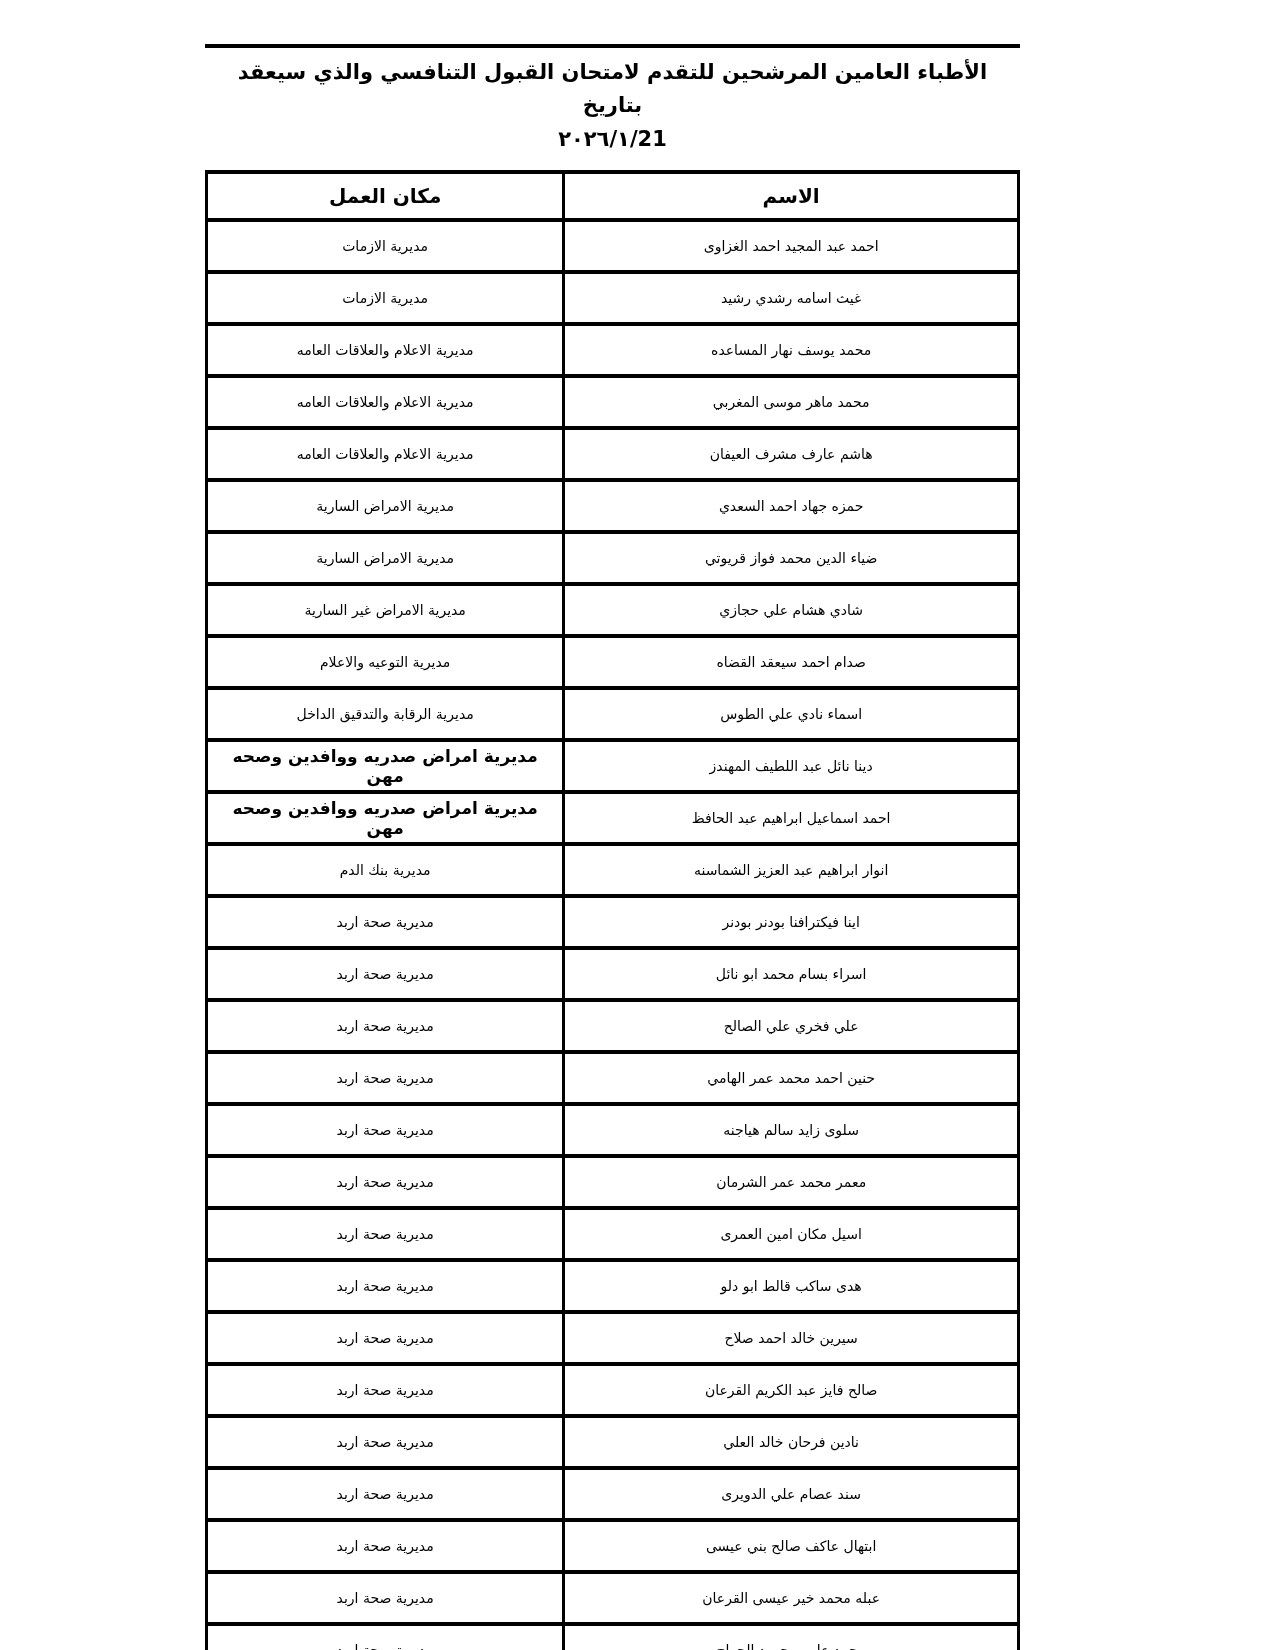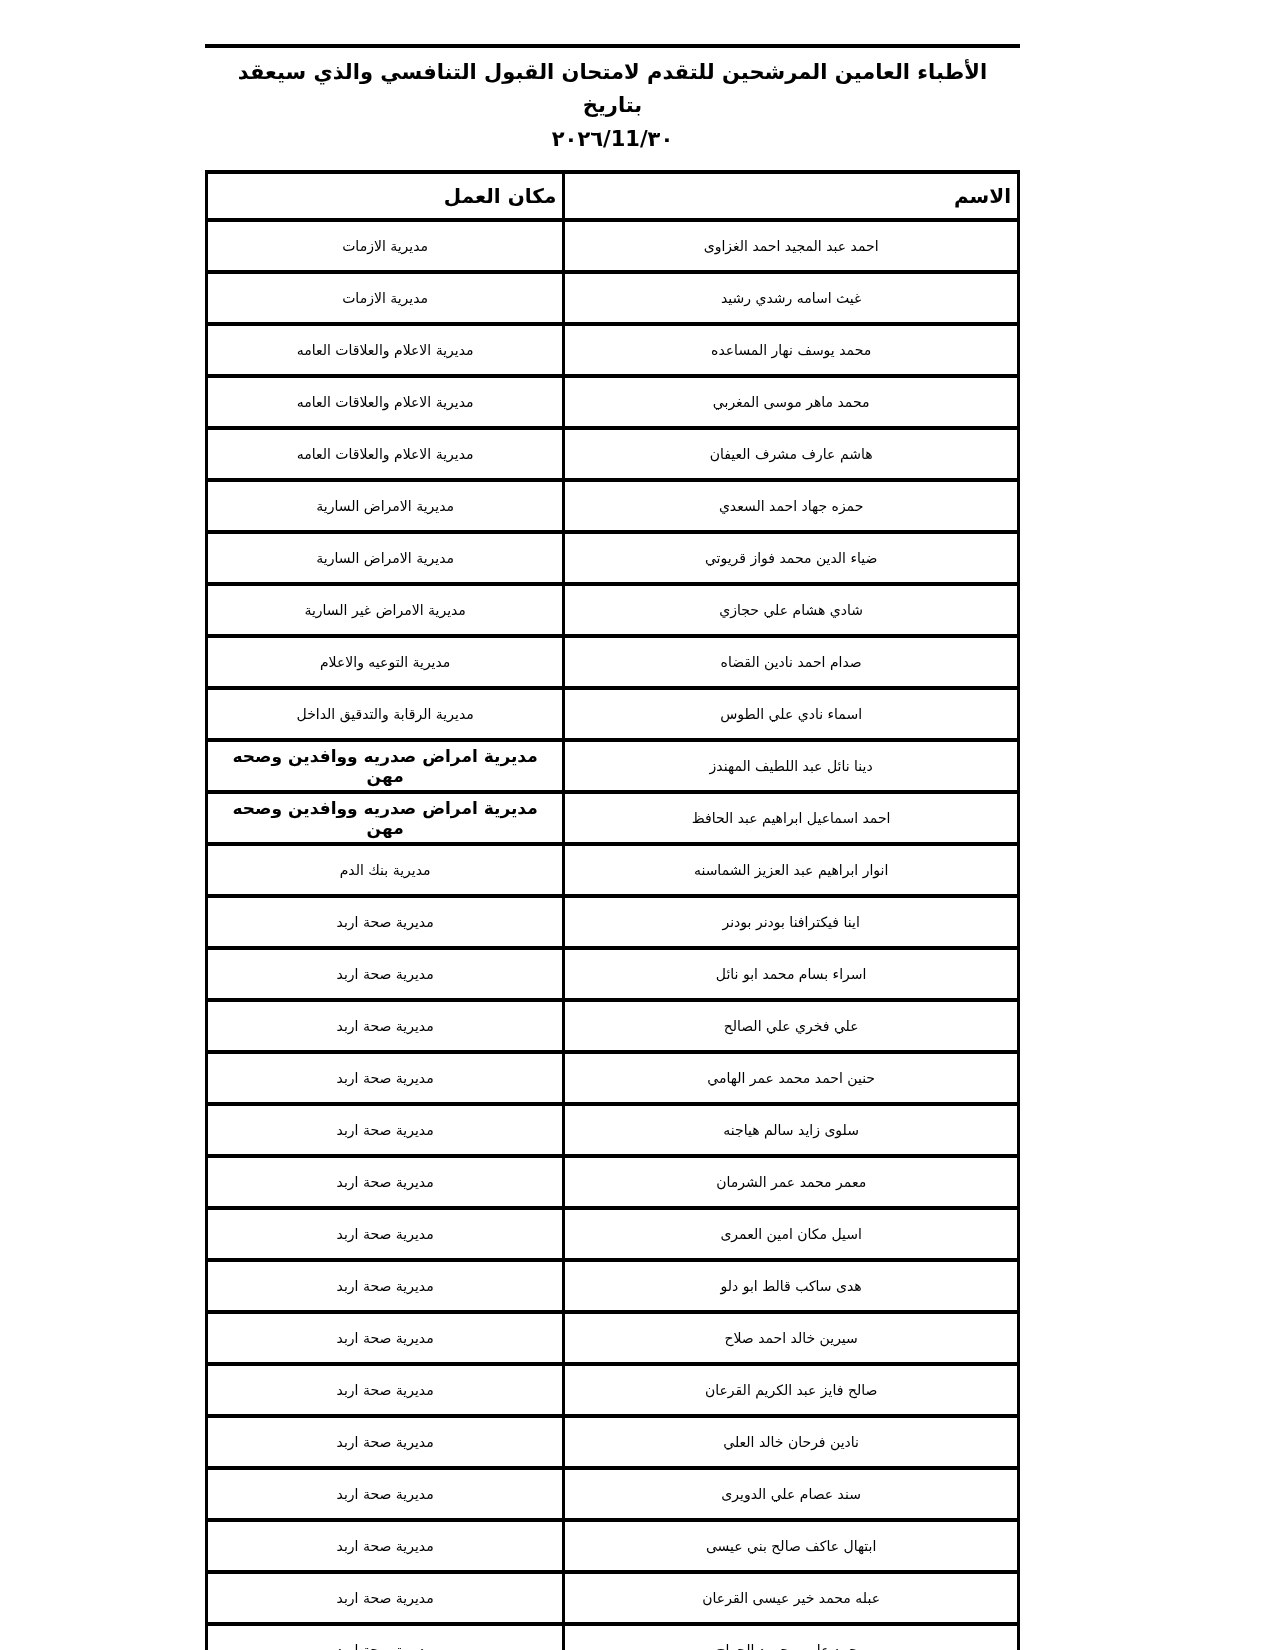--- a/index.html
+++ b/index.html
@@ -54,21 +54,20 @@
     text-align: center;
     vertical-align: middle;
     padding: 2px 6px;
     font-size: 14px;
     overflow: hidden;
   }
   table.roster th {
     height: 40px;
     font-weight: bold;
     font-size: 20px;
-    text-align: right;
   }
   table.roster td {
     height: 44px;
     font-weight: normal;
   }
   table.roster col.name-col { width: 56%; }
   table.roster col.work-col { width: 44%; }
   table.roster td.bold {
     font-weight: bold;
     font-size: 17px;
@@ -78,21 +77,21 @@
 </head>
 <body>
 
 <div class="page">
   <div class="content">
 
     <div class="header-rule"></div>
 
     <div class="title-block" dir="rtl">
       <div class="title-line">الأطباء العامين المرشحين للتقدم لامتحان القبول التنافسي والذي سيعقد بتاريخ</div>
-      <div class="title-date"><bdo dir="ltr">٢٠٢٦/11/٣٠</bdo></div>
+      <div class="title-date"><bdo dir="ltr">٢٠٢٦/١/21</bdo></div>
     </div>
 
     <table class="roster" dir="rtl">
       <colgroup>
         <col class="name-col">
         <col class="work-col">
       </colgroup>
       <thead>
         <tr>
           <th>الاسم</th>
@@ -126,21 +125,21 @@
           </tr>
           <tr>
             <td>ضياء الدين محمد فواز قريوتي</td>
             <td>مديرية الامراض السارية</td>
           </tr>
           <tr>
             <td>شادي هشام علي حجازي</td>
             <td>مديرية الامراض غير السارية</td>
           </tr>
           <tr>
-            <td>صدام احمد نادين القضاه</td>
+            <td>صدام احمد سيعقد القضاه</td>
             <td>مديرية التوعيه والاعلام</td>
           </tr>
           <tr>
             <td>اسماء نادي علي الطوس</td>
             <td>مديرية الرقابة والتدقيق الداخل</td>
           </tr>
           <tr>
             <td>دينا نائل عبد اللطيف المهندز</td>
             <td class="bold">مديرية امراض صدريه ووافدين وصحه مهن</td>
           </tr>

